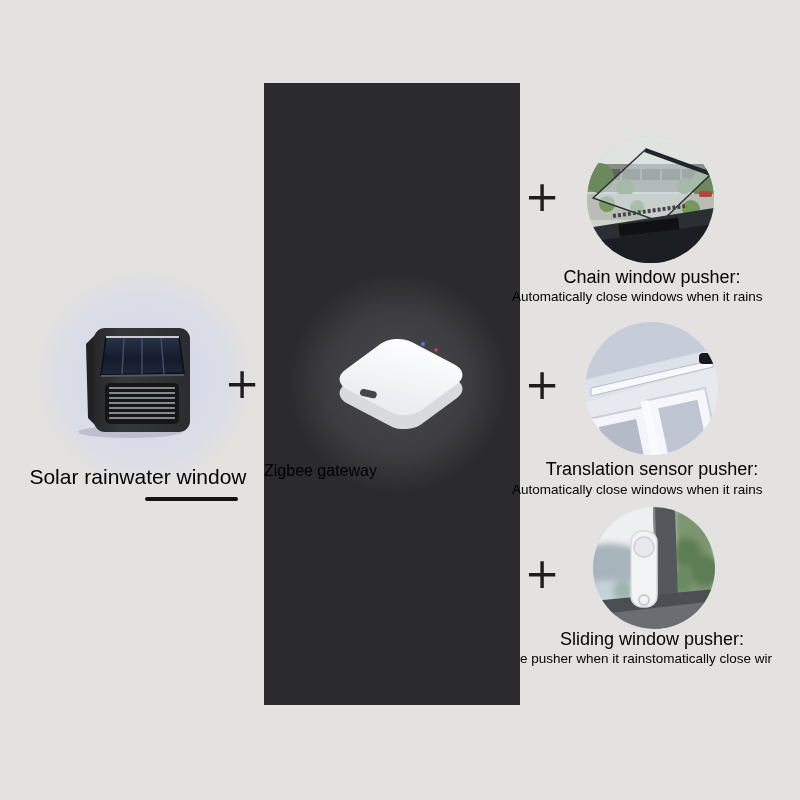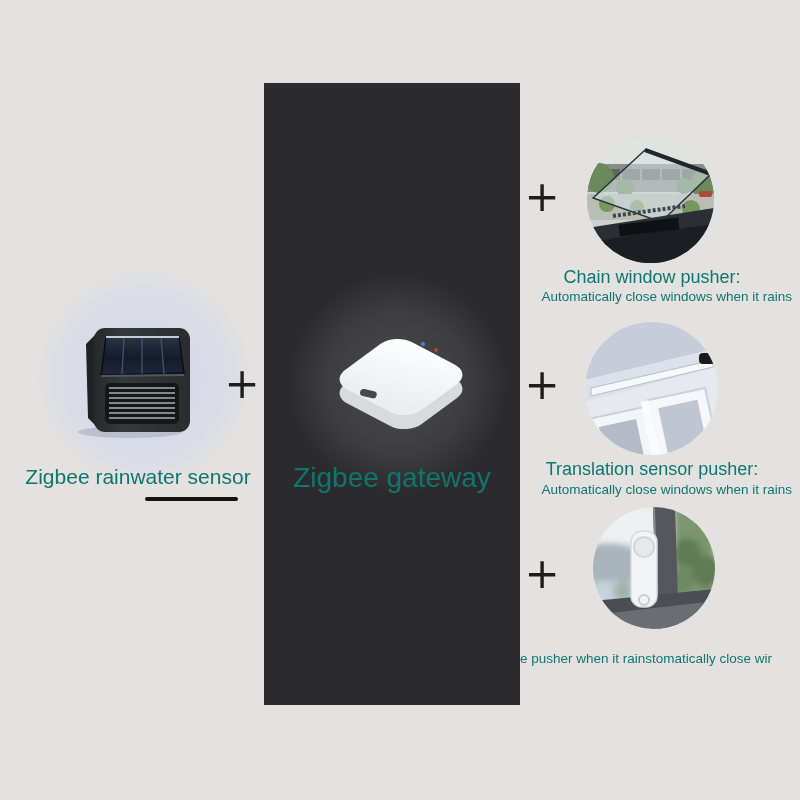--- a/index.html
+++ b/index.html
@@ -12,40 +12,40 @@
   
   .panel{left:264px;top:83px;width:256px;height:622px;background:#2b2b2e;}
   .panel-glow{left:287px;top:272px;width:222px;height:222px;border-radius:50%;
     background:radial-gradient(circle,rgba(225,225,235,0.17) 0%,rgba(225,225,235,0.10) 45%,rgba(225,225,235,0) 70%);}
   
   .left-glow{left:38px;top:272px;width:212px;height:212px;border-radius:50%;
     background:radial-gradient(circle,rgba(196,208,242,0.60) 0%,rgba(199,211,242,0.32) 55%,rgba(199,211,242,0) 74%);}
   .sensor-svg{left:72px;top:312px;width:124px;height:126px;}
   .gw-svg{left:331px;top:327px;width:140px;height:112px;}
   
-  .lbl{color:#0f766e;line-height:1.2;}
+  .lbl{color:#000000;line-height:1.2;}
   .left-label{left:8px;top:464px;width:260px;text-align:center;font-size:21px;}
   .underline-bar{left:145px;top:497px;width:93px;height:4px;background:#131313;border-radius:2px;}
-  .gw-label{left:264px;top:461px;width:256px;text-align:center;font-size:28px;}
+  .gw-label{left:264px;top:461px;width:256px;text-align:left;font-size:16px;}
   
   .plus{width:44px;height:44px;display:flex;align-items:center;justify-content:center;
     font-family:"DejaVu Sans",sans-serif;font-size:42px;color:#1d1d1d;line-height:1;}
   .plus-left{left:220px;top:362px;}
   .plus-r1{left:520px;top:175px;}
   .plus-r2{left:520px;top:363px;}
   .plus-r3{left:520px;top:552px;}
   
   .photo{border-radius:50%;overflow:hidden;}
   .photo svg{display:block;width:100%;height:100%;}
   .photo1{left:587px;top:136px;width:127px;height:127px;}
   .photo2{left:585px;top:322px;width:133px;height:133px;}
   .photo3{left:593px;top:507px;width:122px;height:122px;}
   
   .rtitle{width:280px;left:512px;text-align:center;font-size:18px;}
-  .rsub{width:280px;left:512px;text-align:right;font-size:13.5px;white-space:nowrap;}
+  .rsub{width:280px;left:512px;text-align:left;font-size:13.5px;white-space:nowrap;}
   .t1{top:267px;} .s1{top:289px;}
   .t2{top:459px;} .s2{top:482px;}
   .t3{top:629px;}
   .s3{left:520px;top:651px;width:280px;text-align:left;overflow:hidden;}
 </style>
 </head>
 <body>
 
 <div class="stage">
 
@@ -79,21 +79,21 @@
     <g stroke="#84888d" stroke-width="1.8">
       <line x1="37" y1="76" x2="103" y2="76"></line>
         <line x1="37" y1="81" x2="103" y2="81"></line>
       <line x1="37" y1="86" x2="103" y2="86"></line>
         <line x1="37" y1="91" x2="103" y2="91"></line>
       <line x1="37" y1="96" x2="103" y2="96"></line>
         <line x1="37" y1="101" x2="103" y2="101"></line>
       <line x1="37" y1="106" x2="103" y2="106"></line>
     </g>
   </svg>
-  <div class="abs lbl left-label">Zigbee rainwater sensor</div>
+  <div class="abs lbl left-label">Solar rainwater window</div>
   <div class="abs underline-bar"></div>
 
   <div class="abs plus plus-left">+</div>
 
   <svg class="abs gw-svg" viewBox="0 0 140 112">
     <defs>
       <linearGradient id="gwTop" x1="0" y1="0" x2="0.35" y2="1">
         <stop offset="0" stop-color="#ffffff"></stop>
           <stop offset="1" stop-color="#ebedf0"></stop>
       </linearGradient>
@@ -191,15 +191,16 @@
       </g>
       <polygon points="60,0 82,0 86,122 64,122" fill="#54585c"></polygon>
       <line x1="61" y1="0" x2="65" y2="122" stroke="#85898d" stroke-width="2"></line>
       <polygon points="0,94 122,82 122,97 0,111" fill="#4b4f53"></polygon>
       <polygon points="0,108 122,94 122,122 0,122" fill="#6a6e72"></polygon>
       <rect x="38" y="24" width="26" height="76" rx="11" fill="#f2f3f5" stroke="#d8dadd" stroke-width="1.5"></rect>
       <circle cx="51" cy="40" r="10" fill="#e7e8ec" stroke="#cfd1d6" stroke-width="1.5"></circle>
       <circle cx="51" cy="93" r="5" fill="none" stroke="#c9cbd0" stroke-width="2"></circle>
     </svg>
   </div>
+  <div class="abs lbl rtitle t3">Sliding window pusher:</div>
   <div class="abs lbl rsub s3">e pusher when it rainstomatically close wir</div>
 
 </div>
 
 </body></html>

